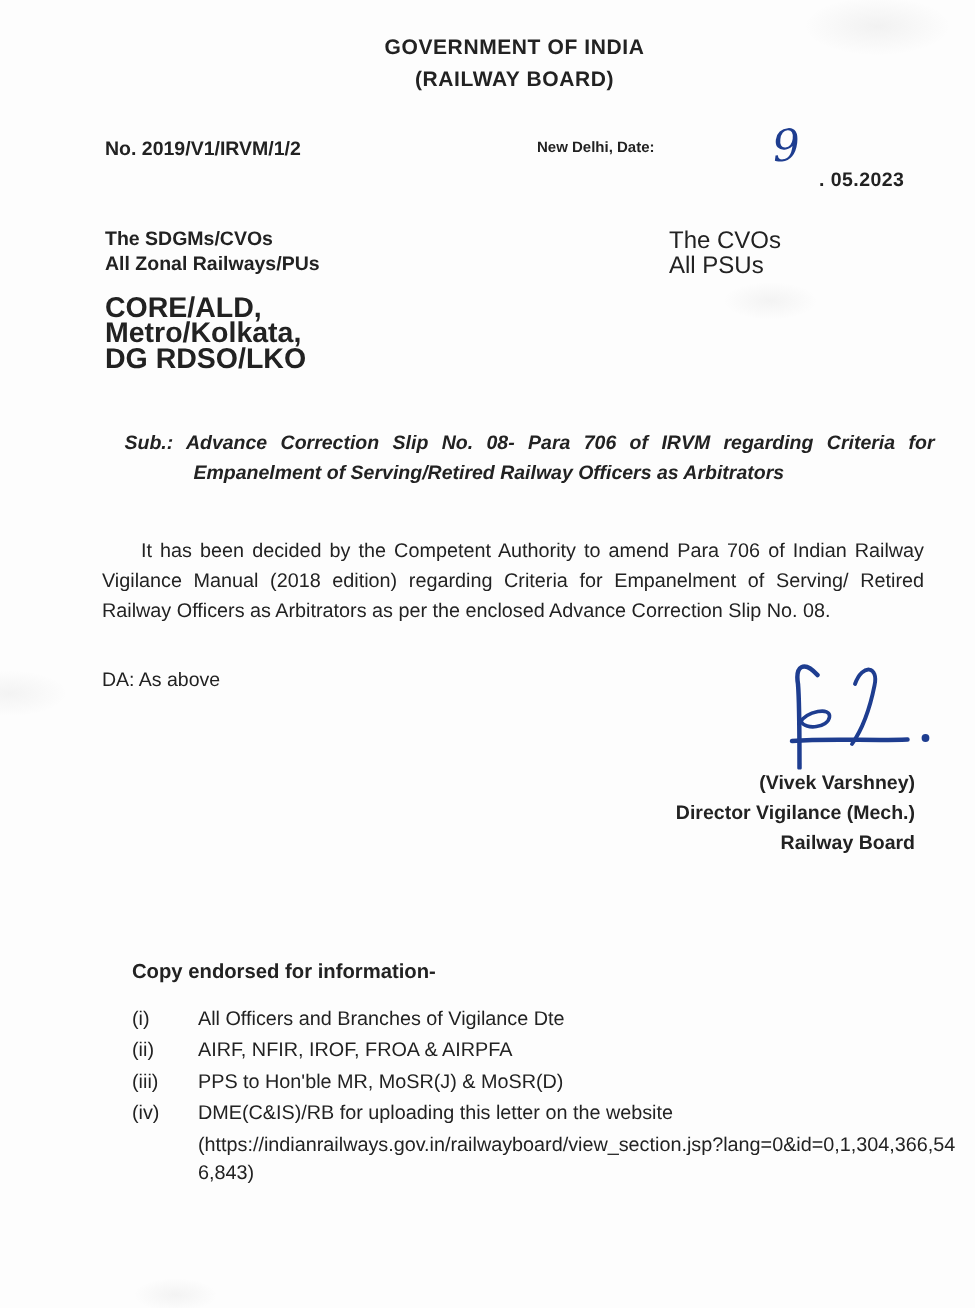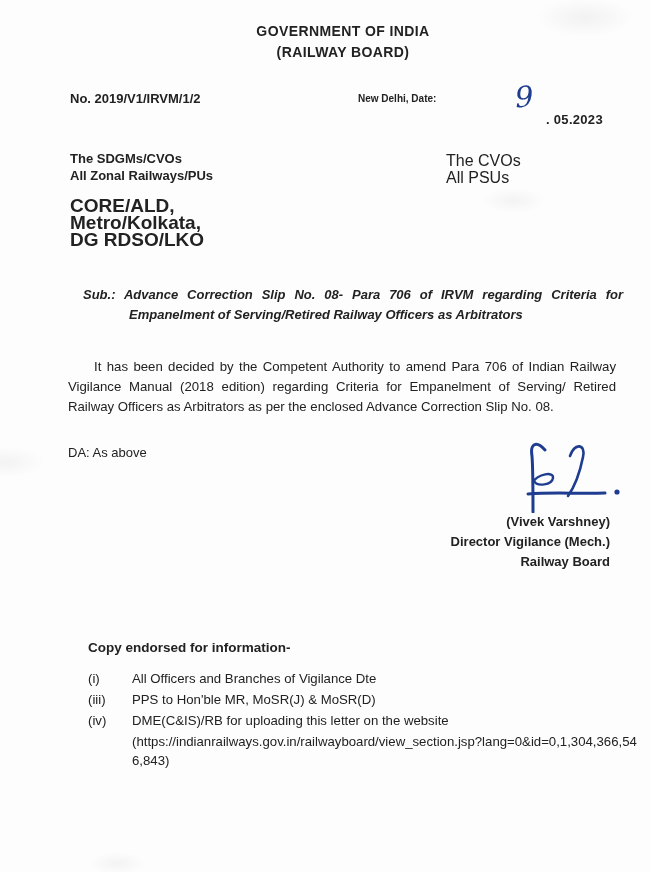--- a/index.html
+++ b/index.html
@@ -116,20 +116,23 @@
     <div>Railway Board</div>
   </div>
 
   <div class="endorse-heading">Copy endorsed for information-</div>
 
   <div class="endorse-list">
     <div class="endorse-item">
       <span class="numeral">(i)</span><span class="item-text">All Officers and Branches of Vigilance Dte</span>
     </div>
     <div class="endorse-item">
+      <span class="numeral">(ii)</span><span class="item-text">AIRF, NFIR, IROF, FROA &amp; AIRPFA</span>
+    </div>
+    <div class="endorse-item">
       <span class="numeral">(iii)</span><span class="item-text">PPS to Hon'ble MR, MoSR(J) &amp; MoSR(D)</span>
     </div>
     <div class="endorse-item">
       <span class="numeral">(iv)</span><span class="item-text"><span>DME(C&amp;IS)/RB for uploading this letter on the website</span>
         <div class="item-url">(https://indianrailways.gov.in/railwayboard/view_section.jsp?lang=0&amp;id=0,1,304,366,546,843)</div>
       </span>
     </div>
   </div>
 
 </div>

